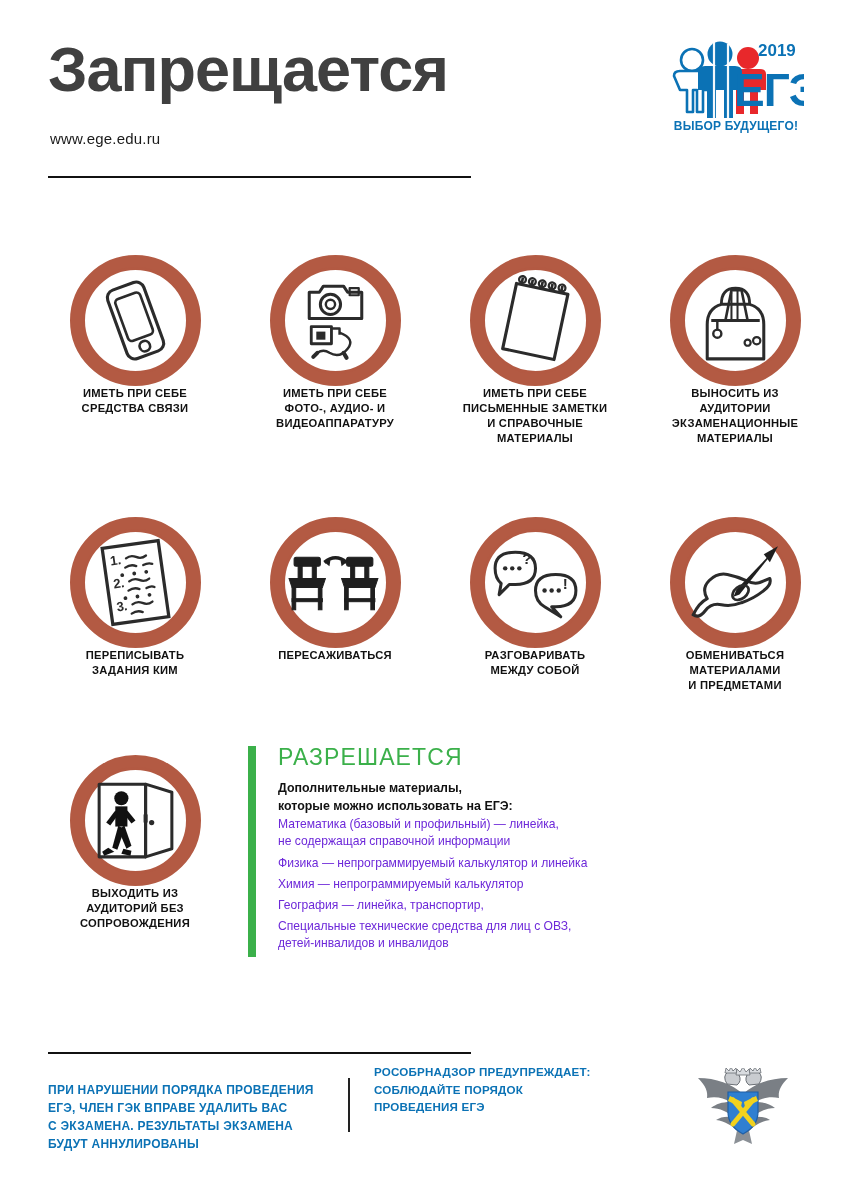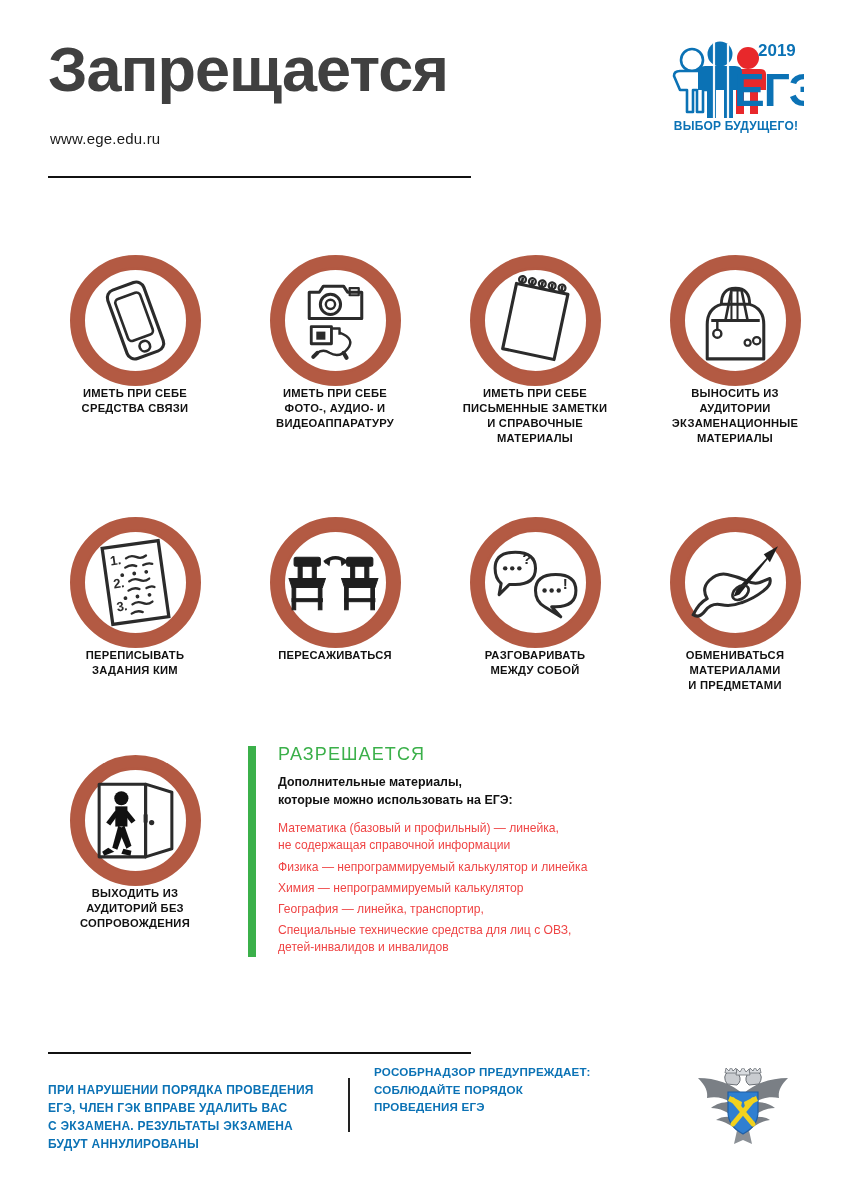--- a/index.html
+++ b/index.html
@@ -77,31 +77,31 @@
   }
 
   
   .allowed{position:absolute;left:248px;top:744px;width:470px;}
   .allowed .bar{
     position:absolute;left:0;top:2px;width:8px;height:211px;background:#3bb04a;
   }
   .allowed .body{margin-left:30px;}
   .allowed h2{
     margin:0 0 9px 0;
-    font-size:18px;
+    font-size:23px;
     font-weight:400;
     letter-spacing:1.1px;
     color:#3bb04a;
     text-transform:uppercase;
   }
   .allowed .lead{
-    font-size:12.4px;font-weight:700;color:#111;line-height:1.42;margin-bottom:11px;
+    font-size:12.4px;font-weight:700;color:#111;line-height:1.42;margin-bottom:1px;
   }
   .allowed .item{
-    font-size:12.1px;color:#ef4444;line-height:1.42;margin-bottom:4px;
+    font-size:12.1px;color:#6d28d9;line-height:1.42;margin-bottom:4px;
   }
 
   
   .frule{position:absolute;left:48px;top:1052px;width:423px;height:2px;background:#111;}
   .footer-left{
     position:absolute;left:48px;top:1081px;width:285px;
     font-size:12px;font-weight:700;line-height:1.5;
     color:#0b72b5;letter-spacing:.25px;text-transform:uppercase;
   }
   .vdiv{position:absolute;left:348px;top:1078px;width:2px;height:54px;background:#222;}

